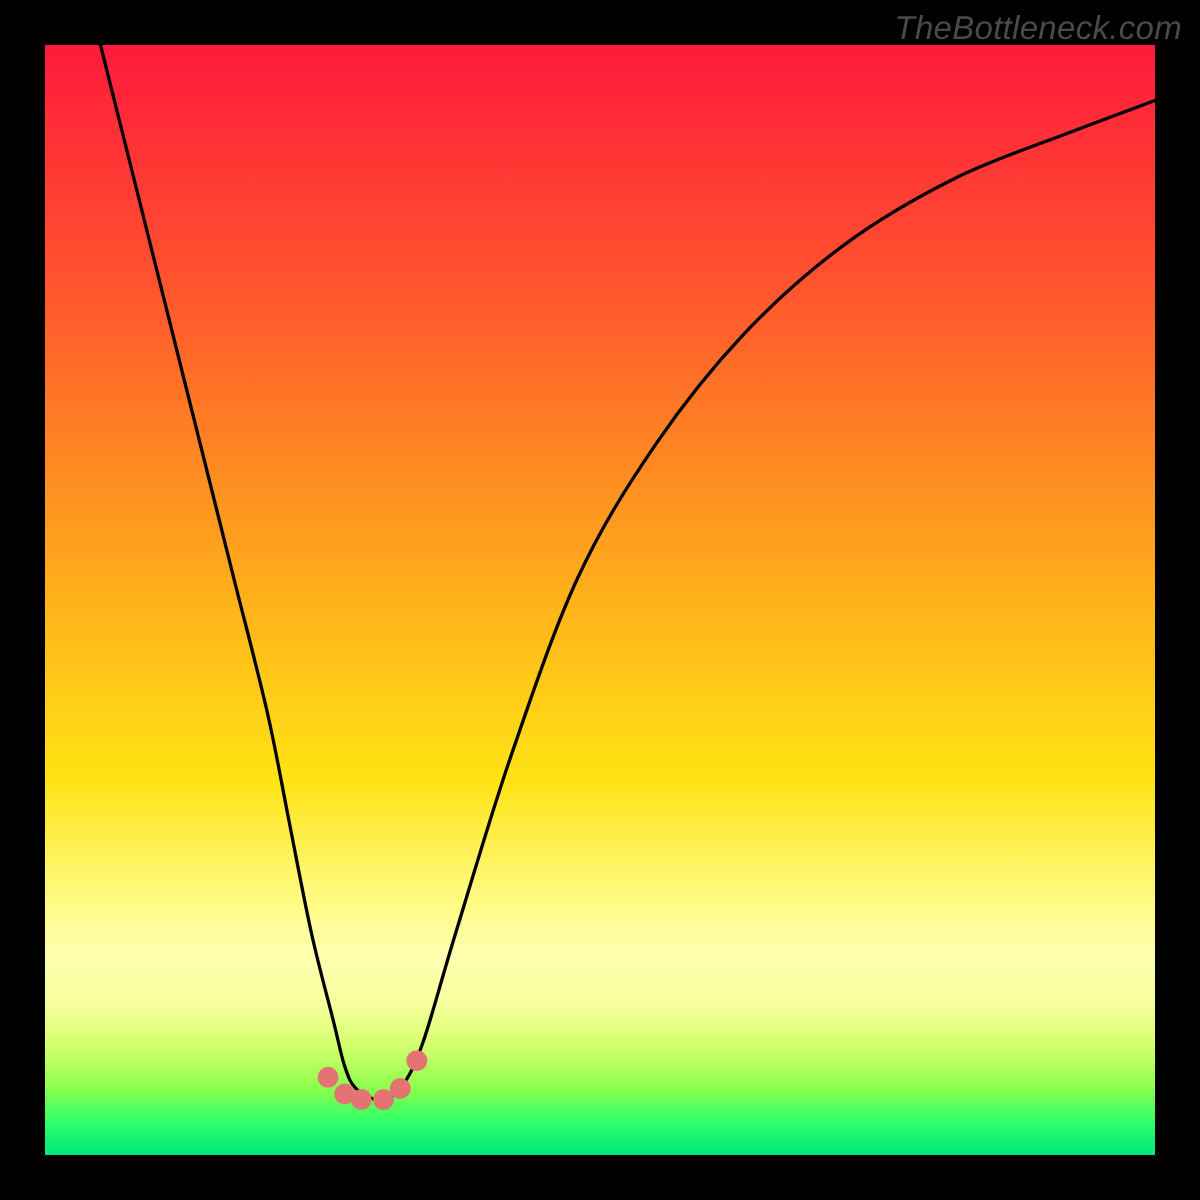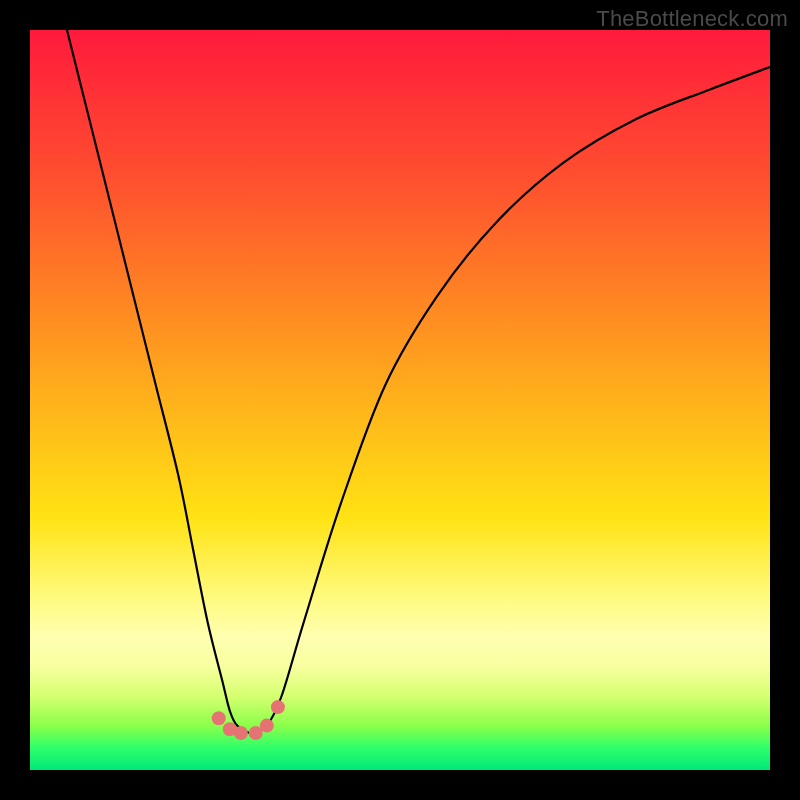--- a/index.html
+++ b/index.html
@@ -44,20 +44,21 @@
     );
   }
   .watermark {
     position: absolute;
     top: 6px;
     right: 12px;
     color: #4a4a4a;
     font-size: 22px;
     letter-spacing: 0.2px;
     font-weight: 400;
+    font-style: italic;
   }
   svg.curve {
     position: absolute;
     left: 0;
     top: 0;
     width: 740px;
     height: 740px;
     overflow: visible;
   }
   .curve-path {

